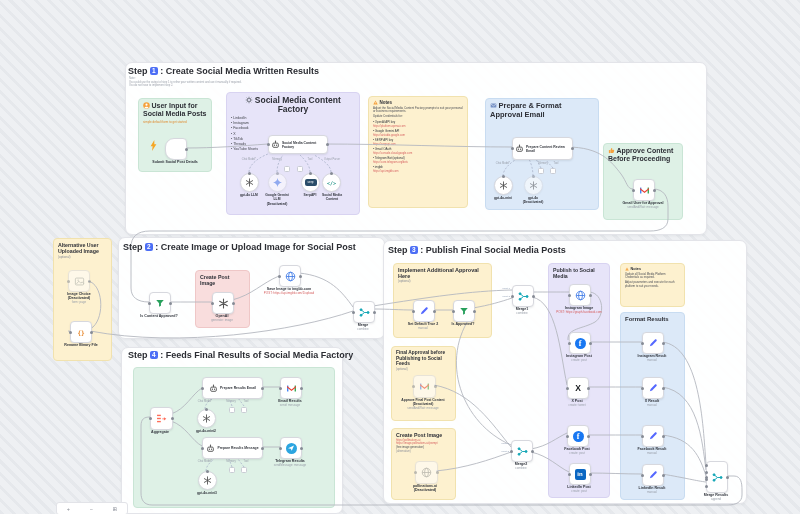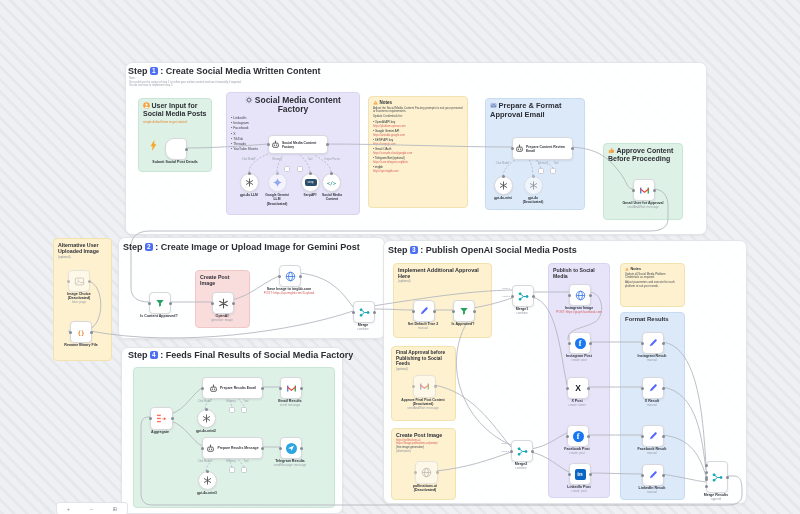--- a/index.html
+++ b/index.html
@@ -159,28 +159,28 @@
           <path d="M5.5 13.5V7.5L8 2.5c1.4 0 2 1 1.6 2.3L9 6.5h3.8c1 0 1.6.9 1.3 1.8l-1.4 4.2c-.3.8-1 1.3-1.8 1.3H7Z" fill="#f6a13c"></path>
         </symbol>
     </defs>
   </svg>
 
   <div class="panel" style="left:125px;top:62px;width:580px;height:171px"></div>
   <div class="panel" style="left:118px;top:237px;width:265px;height:100px"></div>
   <div class="panel" style="left:383px;top:240px;width:362px;height:262px"></div>
   <div class="panel" style="left:121px;top:347px;width:220px;height:165px"></div>
 
-  <div class="step-title" style="left:128px;top:66px"><span>Step</span> <span class="badge">1</span> <span>: Create Social Media Written Content</span></div>
+  <div class="step-title" style="left:128px;top:66px"><span>Step</span> <span class="badge">1</span> <span>: Create Social Media Written Results</span></div>
   <div class="tinynote" style="left:129px;top:77px;width:300px">
     <div>Note:</div>
     <div>You could use the output of step 1 to refine your written content and use it manually if required.</div>
     <div>You do not have to implement step 2.</div>
   </div>
-  <div class="step-title" style="left:123px;top:242px"><span>Step</span> <span class="badge">2</span> <span>: Create Image or Upload Image for Gemini Post</span></div>
-  <div class="step-title" style="left:388px;top:245px"><span>Step</span> <span class="badge">3</span> <span>: Publish OpenAI Social Media Posts</span></div>
+  <div class="step-title" style="left:123px;top:242px"><span>Step</span> <span class="badge">2</span> <span>: Create Image or Upload Image for Social Post</span></div>
+  <div class="step-title" style="left:388px;top:245px"><span>Step</span> <span class="badge">3</span> <span>: Publish Final Social Media Posts</span></div>
   <div class="step-title" style="left:128px;top:350px"><span>Step</span> <span class="badge">4</span> <span>: Feeds Final Results of Social Media Factory</span></div>
 
   <div class="sticky st-green" style="left:138px;top:98px;width:74px;height:74px">
     <div class="stitle" style="font-size:7px;line-height:8px"><span class="sticon"><svg class="i" width="7" height="7">
             <use href="#sy-user"></use>
           </svg></span><span>User Input for Social Media Posts</span></div>
     <div style="font-size:3px;color:#e08a2e;margin-top:2px">simple default form to get started</div>
   </div>
 
   <div class="sticky st-purple" style="left:226px;top:92px;width:134px;height:123px">
@@ -207,21 +207,21 @@
     <div style="margin-top:1.5px">
       <div style="font-size:2.9px;color:#33363d">• <span>OpenAI API key</span><br><span class="capred" style="font-size:2.7px">https://platform.openai.com</span></div>
       <div style="font-size:2.9px;color:#33363d;margin-top:1px">• <span>Google Gemini API</span><br><span class="capred" style="font-size:2.7px">https://aistudio.google.com</span></div>
       <div style="font-size:2.9px;color:#33363d;margin-top:1px">• <span>SERP API key</span><br><span class="capred" style="font-size:2.7px">https://serpapi.com</span></div>
       <div style="font-size:2.9px;color:#33363d;margin-top:1px">• <span>Gmail OAuth</span><br><span class="capred" style="font-size:2.7px">https://console.cloud.google.com</span></div>
       <div style="font-size:2.9px;color:#33363d;margin-top:1px">• <span>Telegram Bot (optional)</span><br><span class="capred" style="font-size:2.7px">https://core.telegram.org/bots</span></div>
       <div style="font-size:2.9px;color:#33363d;margin-top:1px">• <span>imgbb</span><br><span class="capred" style="font-size:2.7px">https://api.imgbb.com</span></div>
     </div>
   </div>
 
-  <div class="sticky st-blue" style="left:485px;top:98px;width:100px;height:112px">
+  <div class="sticky st-blue" style="left:485px;top:98px;width:114px;height:112px">
     <div class="stitle" style="font-size:7.5px;line-height:8.5px"><span class="sticon"><svg class="i" width="7" height="7">
             <use href="#sy-mail"></use>
           </svg></span><span>Prepare &amp; Format Approval Email</span></div>
   </div>
 
   <div class="sticky st-green" style="left:603px;top:143px;width:80px;height:77px">
     <div class="stitle" style="font-size:7px;line-height:8px"><span class="sticon"><svg class="i" width="7" height="7">
             <use href="#sy-thumb"></use>
           </svg></span><span>Approve Content Before Proceeding</span></div>
   </div>

